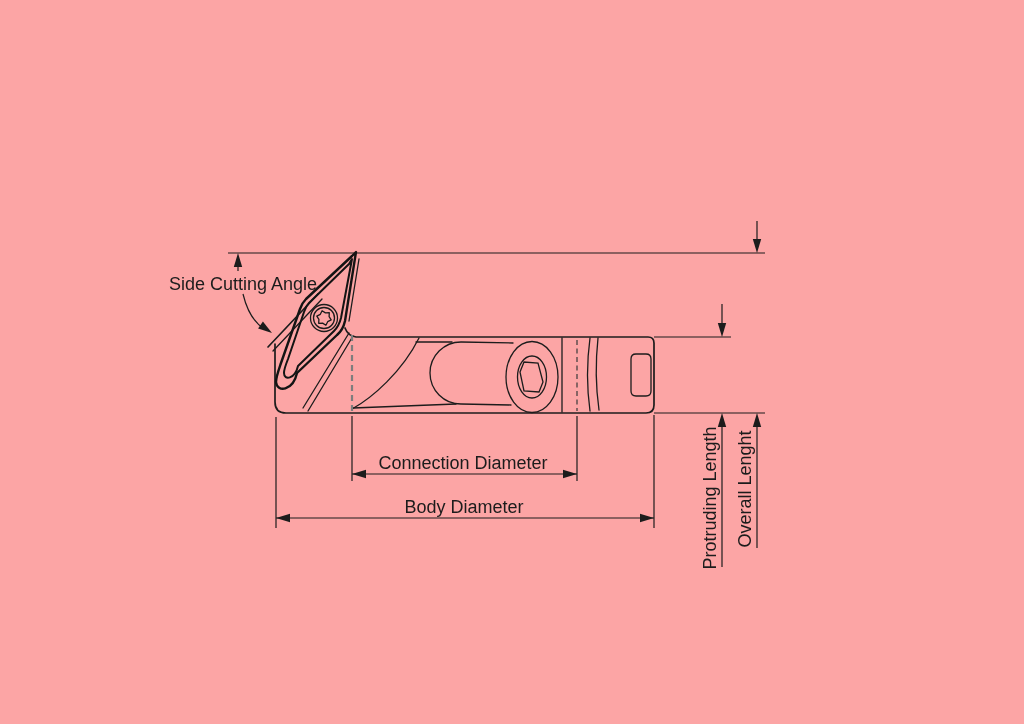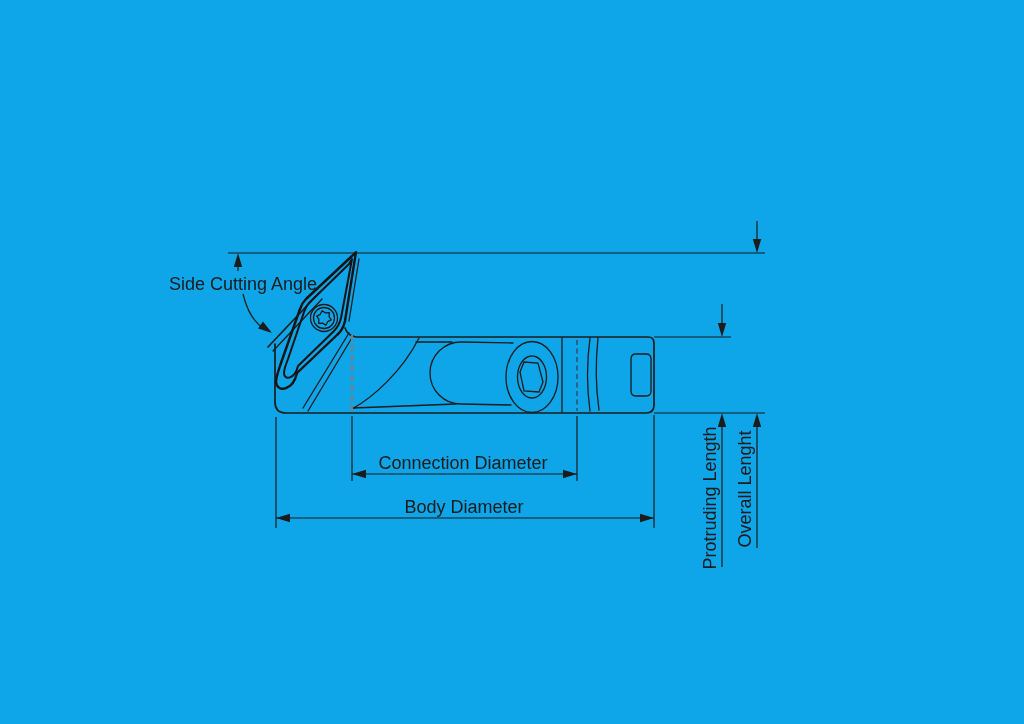--- a/index.html
+++ b/index.html
@@ -5,21 +5,21 @@
   html, body {
     margin: 0;
     padding: 0;
     background: #ffffff;
     font-family: "Liberation Sans", sans-serif;
   }
   .canvas {
     position: relative;
     width: 1024px;
     height: 724px;
-    background: #0ea5e9;
+    background: #fca5a5;
     overflow: hidden;
   }
   .canvas svg {
     position: absolute;
     left: 0;
     top: 0;
     width: 1024px;
     height: 724px;
   }
   .outline {

